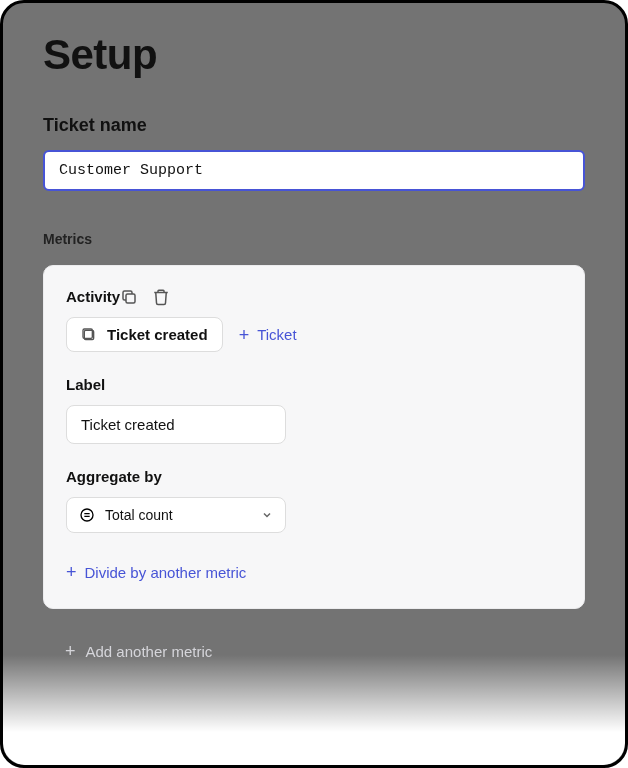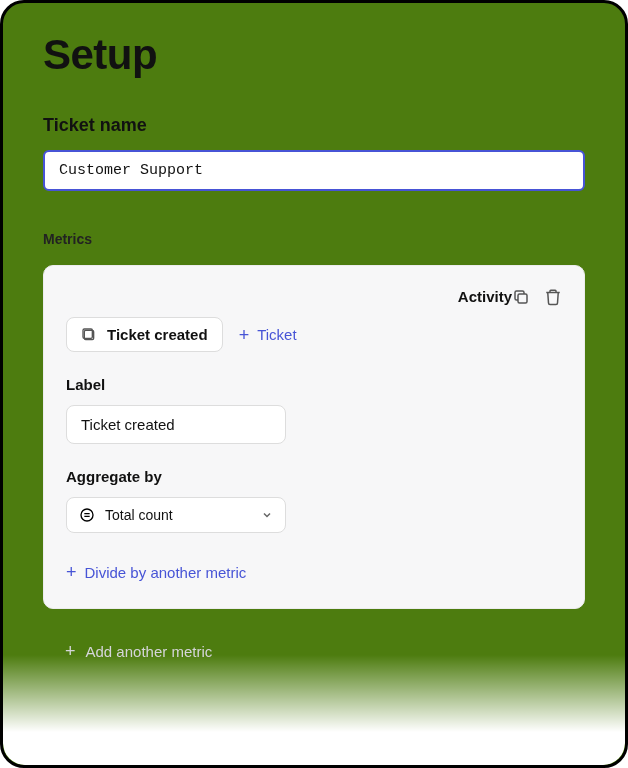--- a/index.html
+++ b/index.html
@@ -13,21 +13,21 @@
       width: 628px;
       height: 768px;
       overflow: hidden;
     }
     .container {
       border: 3px solid #000;
       border-radius: 24px;
       width: 628px;
       height: 768px;
       padding: 28px 40px;
-      background: #4d7c0f;
+      background: #737373;
       position: relative;
       overflow: hidden;
     }
     .page-title {
       font-size: 42px;
       font-weight: 800;
       color: #111;
       margin-bottom: 36px;
       letter-spacing: -0.5px;
     }
@@ -56,21 +56,21 @@
     }
     .metric-card {
       background: #f7f7f8;
       border: 1px solid #ececee;
       border-radius: 10px;
       padding: 22px 22px 26px 22px;
       position: relative;
     }
     .card-header {
       display: flex;
-      justify-content: flex-end;
+      justify-content: flex-start;
       align-items: flex-start;
     }
     .card-label {
       font-size: 15px;
       font-weight: 700;
       color: #111;
       margin-bottom: 12px;
     }
     .card-actions {
       display: flex;

